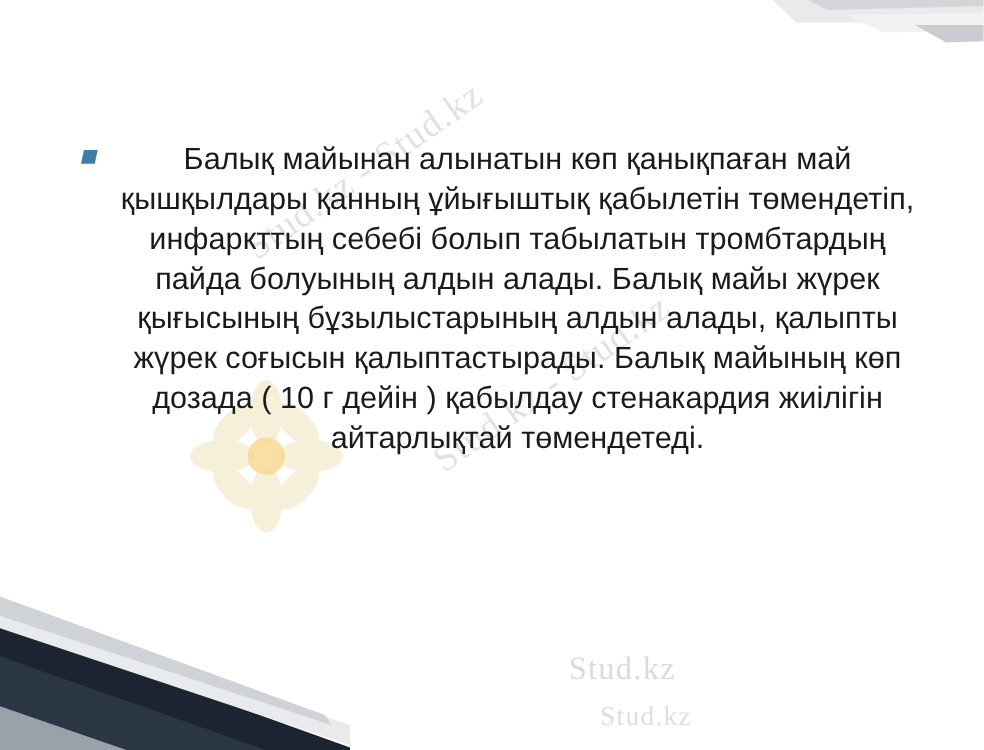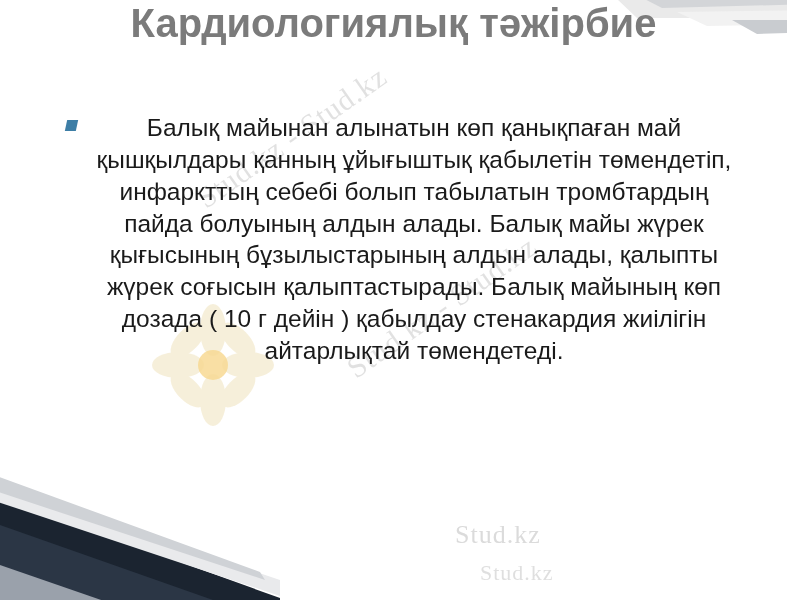--- a/index.html
+++ b/index.html
@@ -140,20 +140,19 @@
       <ellipse cx="40" cy="90" rx="22" ry="11" transform="rotate(45 40 90)"></ellipse>
     </g>
     <circle cx="65" cy="65" r="15" fill="#f0b429" opacity="0.85"></circle>
   </svg>
 
   <div class="wm wm-1">Stud.kz - Stud.kz</div>
   <div class="wm wm-2">Stud.kz - Stud.kz</div>
   <div class="wm wm-3">Stud.kz</div>
   <div class="wm wm-4">Stud.kz</div>
 
-  <div class="title">Кардиологиялық тәжірбие</div>
 
   <div class="body-block">
     <span class="bullet"></span>
     <p class="body-text">Балық майынан алынатын көп қанықпаған май қышқылдары қанның ұйығыштық қабылетін төмендетіп, инфаркттың себебі болып табылатын тромбтардың пайда болуының алдын алады. Балық майы жүрек қығысының бұзылыстарының алдын алады, қалыпты жүрек соғысын қалыптастырады.  Балық майының көп дозада ( 10 г дейін  ) қабылдау стенакардия жиілігін айтарлықтай төмендетеді.</p>
   </div>
 
 </div>
 
 </body></html>

